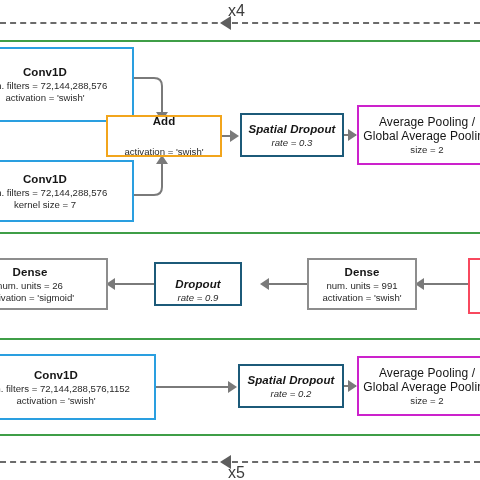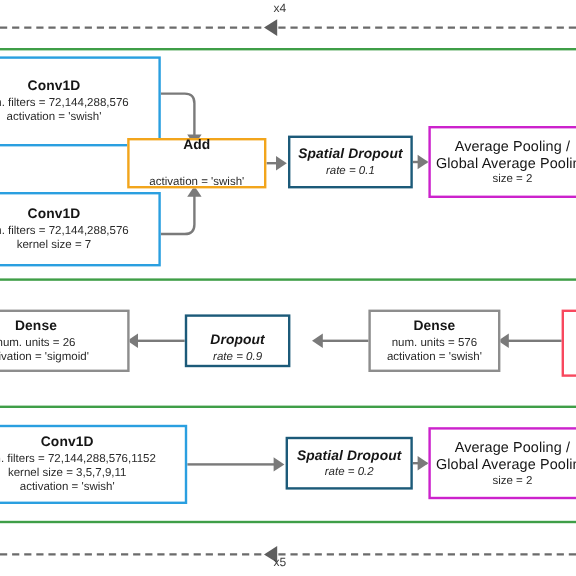--- a/index.html
+++ b/index.html
@@ -83,21 +83,21 @@
   .dashed-arrow {
     position: absolute;
     width: 0; height: 0;
     border-top: 7px solid transparent;
     border-bottom: 7px solid transparent;
     border-right: 11px solid #5e5e5e;
     z-index: 4;
   }
   .repeat-label {
     position: absolute;
-    font-size: 10px;
+    font-size: 16px;
     color: #3d3d3d;
     z-index: 4;
     white-space: nowrap;
   }
 
   
   .conn {
     position: absolute;
     background: #7a7a7a;
     z-index: 3;
@@ -177,21 +177,21 @@
   <div class="node b-orange" style="left:106px; top:115px; width:116px; height:42px;">
     <div class="title">Add</div>
     <div class="line">activation = 'swish'</div>
   </div>
 
   <div class="conn h" style="left:222px; top:135px; width:12px;"></div>
   <div class="arrow-r" style="left:230px; top:130px;"></div>
 
   <div class="node b-navy" style="left:240px; top:113px; width:104px; height:44px;">
     <div class="title">Spatial Dropout</div>
-    <div class="line">rate = 0.1</div>
+    <div class="line">rate = 0.3</div>
   </div>
 
   <div class="conn h" style="left:344px; top:134px; width:12px;"></div>
   <div class="arrow-r" style="left:348px; top:129px;"></div>
 
   <div class="node b-magenta two-title" style="left:357px; top:105px; width:140px; height:60px;">
     <div class="title">Average Pooling /</div>
     <div class="title">Global Average Pooling</div>
     <div class="line">size = 2</div>
   </div>
@@ -208,33 +208,32 @@
   <div class="node b-navy" style="left:154px; top:262px; width:88px; height:44px;justify-content:flex-end;">
     <div class="title">Dropout</div>
     <div class="line">rate = 0.9</div>
   </div>
 
   <div class="conn h" style="left:266px; top:283px; width:42px;"></div>
   <div class="arrow-l" style="left:260px; top:278px;"></div>
 
   <div class="node b-grey" style="left:307px; top:258px; width:110px; height:52px;">
     <div class="title">Dense</div>
-    <div class="line">num. units = 576</div>
+    <div class="line">num. units = 991</div>
     <div class="line">activation = 'swish'</div>
   </div>
 
   <div class="conn h" style="left:421px; top:283px; width:48px;"></div>
   <div class="arrow-l" style="left:415px; top:278px;"></div>
 
   <div class="node b-pink" style="left:468px; top:258px; width:70px; height:56px;"></div>
 
   <div class="node b-blue" style="left:-44px; top:354px; width:200px; height:66px;">
     <div class="title">Conv1D</div>
     <div class="line">num. filters = 72,144,288,576,1152</div>
-    <div class="line">kernel size = 3,5,7,9,11</div>
     <div class="line">activation = 'swish'</div>
   </div>
 
   <div class="conn h" style="left:156px; top:386px; width:78px;"></div>
   <div class="arrow-r" style="left:228px; top:381px;"></div>
 
   <div class="node b-navy" style="left:238px; top:364px; width:106px; height:44px;">
     <div class="title">Spatial Dropout</div>
     <div class="line">rate = 0.2</div>
   </div>

